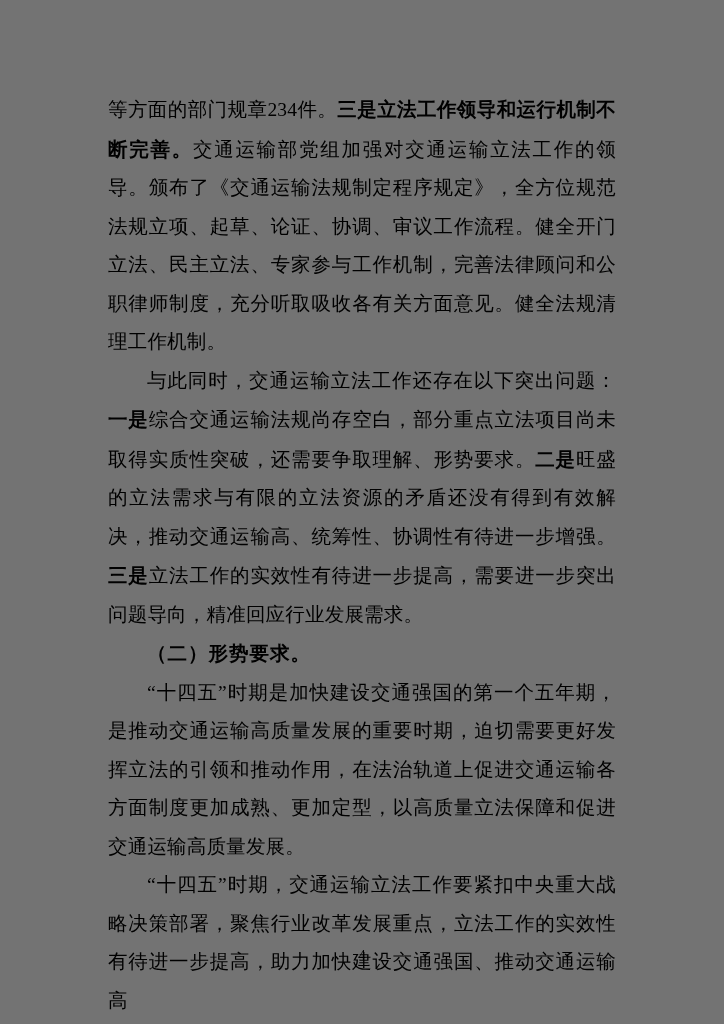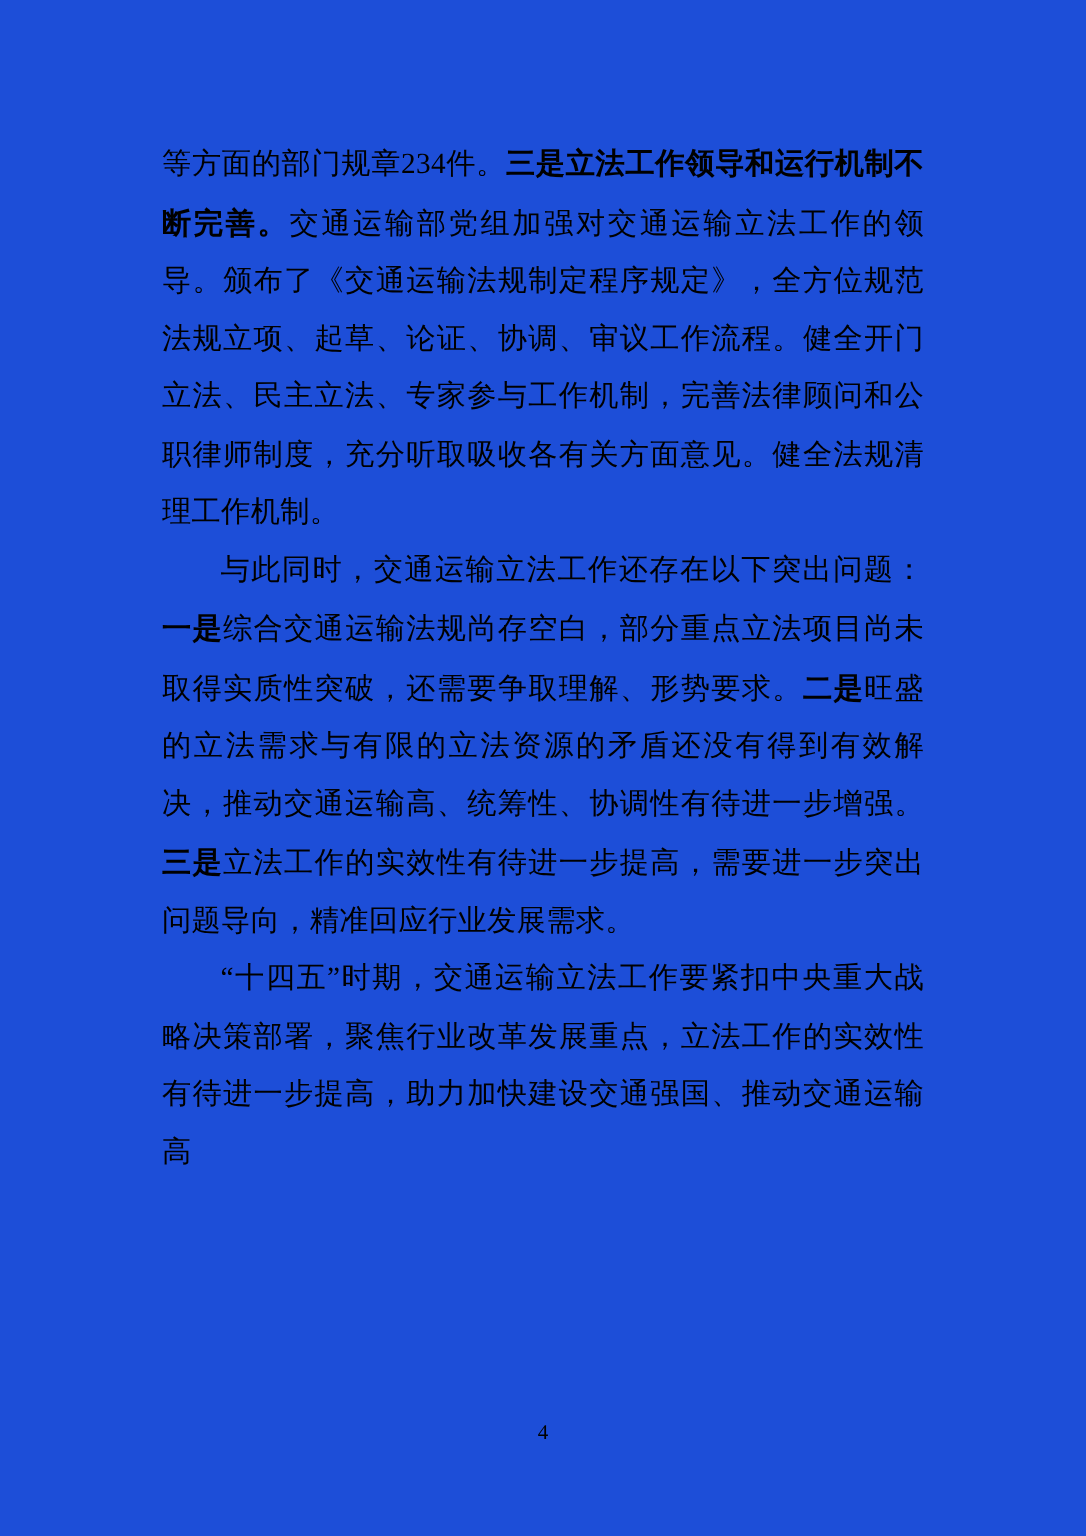--- a/index.html
+++ b/index.html
@@ -5,21 +5,21 @@
   html, body {
     margin: 0;
     padding: 0;
     background: #ffffff;
   }
   .page {
     position: relative;
     width: 724px;
     height: 1024px;
     margin: 0 auto;
-    background: #1d4ed8;
+    background: #737373;
     overflow: hidden;
     font-family: "Liberation Serif", "DejaVu Serif", serif;
     color: #000000;
   }
   .doc-body {
     position: absolute;
     left: 108px;
     top: 90px;
     width: 508px;
     font-size: 19.5px;
@@ -56,16 +56,18 @@
     color: #000000;
   }
 </style>
 </head>
 <body>
 
 <div class="page">
   <div class="doc-body">
       <p class="para"><span class="normal">等方面的部门规章234件。</span><span class="bold">三是立法工作领导和运行机制不断完善。</span><span class="normal">交通运输部党组加强对交通运输立法工作的领导。颁布了《交通运输法规制定程序规定》，全方位规范法规立项、起草、论证、协调、审议工作流程。健全开门立法、民主立法、专家参与工作机制，完善法律顾问和公职律师制度，充分听取吸收各有关方面意见。健全法规清理工作机制。</span></p>
       <p class="para indent"><span class="normal">与此同时，交通运输立法工作还存在以下突出问题：</span><span class="bold">一是</span><span class="normal">综合交通运输法规尚存空白，部分重点立法项目尚未取得实质性突破，还需要争取理解、形势要求。</span><span class="bold">二是</span><span class="normal">旺盛的立法需求与有限的立法资源的矛盾还没有得到有效解决，推动交通运输高、统筹性、协调性有待进一步增强。</span><span class="bold">三是</span><span class="normal">立法工作的实效性有待进一步提高，需要进一步突出问题导向，精准回应行业发展需求。</span></p>
+      <p class="para indent section-heading"><span class="bold">（二）形势要求。</span></p>
+      <p class="para indent"><span class="normal">“十四五”时期是加快建设交通强国的第一个五年期，是推动交通运输高质量发展的重要时期，迫切需要更好发挥立法的引领和推动作用，在法治轨道上促进交通运输各方面制度更加成熟、更加定型，以高质量立法保障和促进交通运输高质量发展。</span></p>
       <p class="para indent"><span class="normal">“十四五”时期，交通运输立法工作要紧扣中央重大战略决策部署，聚焦行业改革发展重点，立法工作的实效性有待进一步提高，助力加快建设交通强国、推动交通运输高</span></p>
     </div>
   <div class="page-number">4</div>
 </div>
 
 </body></html>

